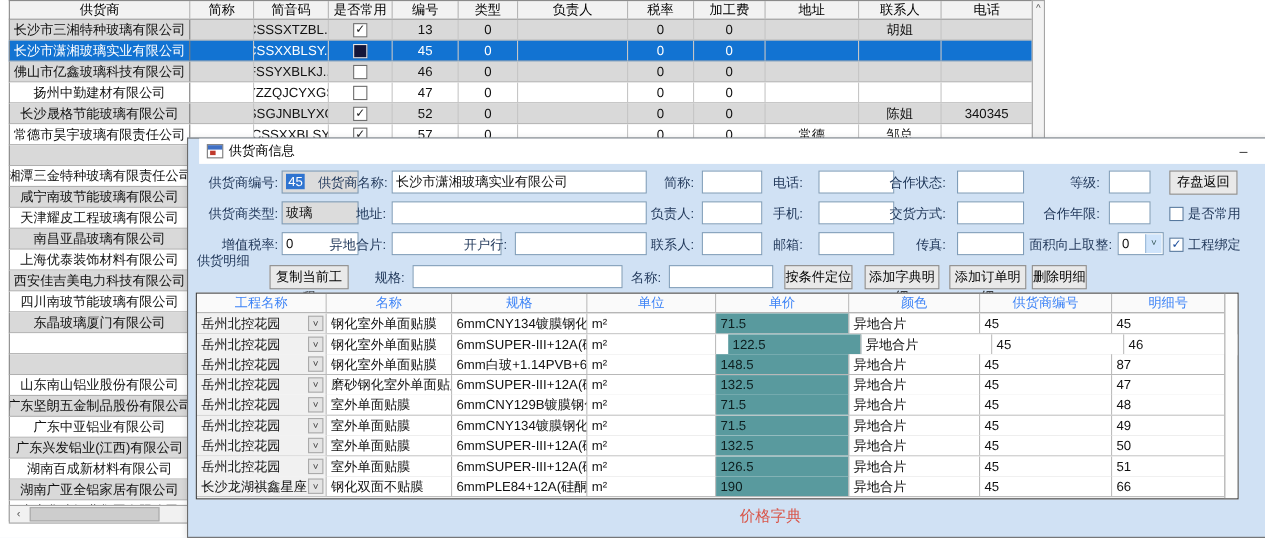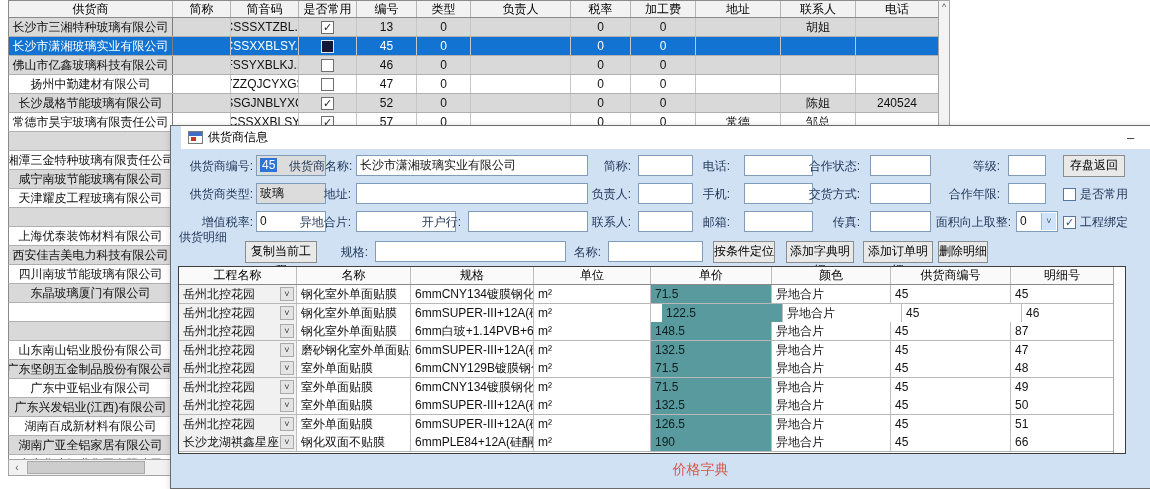--- a/index.html
+++ b/index.html
@@ -41,21 +41,21 @@
   .dcbwrap { position:absolute; display:flex; align-items:center; gap:4px; color:#233a5c; }
   .dcb { width:13px; height:13px; background:#fff; border:1px solid #56789e; display:flex; align-items:center; justify-content:center; font-size:11px; line-height:11px; color:#1e4f9c; }
   .combo { position:absolute; height:21px; background:#fff; border:1px solid #7f9db9; padding:1px 3px; line-height:17px; }
   .combo .carr { position:absolute; right:1px; top:1px; bottom:1px; width:15px; background:#cfe4fb; border-left:1px solid #9ab8d8; display:flex; align-items:center; justify-content:center; font-size:9px; color:#355; }
 
   .seclabel { position:absolute; color:#233a5c; }
 
   
   .dgrid { position:absolute; left:7px; top:117px; width:948px; height:188px; background:#fff; border:1px solid #3e3e3e; overflow:hidden; }
   .ghead { position:absolute; left:0; top:0; height:18px; display:flex; background:#fafafa; border-bottom:1px solid #8a8a8a; }
-  .ghcell { height:100%; border-right:1px solid #bdbdbd; display:flex; align-items:center; justify-content:center; color:#000000; overflow:hidden; white-space:nowrap; }
+  .ghcell { height:100%; border-right:1px solid #bdbdbd; display:flex; align-items:center; justify-content:center; color:#3b82f6; overflow:hidden; white-space:nowrap; }
   .grow { position:absolute; left:0; height:19px; display:flex; border-bottom:1px solid #b8b8b8; background:#fff; }
   .gcell { height:100%; border-right:1px solid #bdbdbd; padding:0 4px; line-height:18px; overflow:hidden; white-space:nowrap; }
   .gcell.projcell { background:#f1f1f1; position:relative; padding-right:18px; }
   .gcell.projcell .parr { position:absolute; right:2px; top:2px; bottom:2px; width:14px; background:#e4e4e4; border:1px solid #aaa; font-size:9px; color:#333; display:flex; align-items:center; justify-content:center; }
   .gcell.price { background:#599a9e; color:#0d1f20; }
   .gvscroll { position:absolute; right:0; top:0; width:12px; height:100%; background:#fdfdfd; border-left:1px solid #a9a9a9; }
   .gfooter { position:absolute; left:0; right:0; top:312px; text-align:center; color:#d9564a; font-size:14px; }
 
   
   .art-blue { position:absolute; left:1137px; top:402px; width:13px; height:27px; background:linear-gradient(#cfe6fb,#7fb2e8); border:1px solid #5a8fc0; z-index:5; }
@@ -152,21 +152,21 @@
         <div class="bcell" style="width: 58px;">
           <div class="cb">✓</div>
         </div>
         <div class="bcell" style="width: 60px;">52</div>
         <div class="bcell" style="width: 54px;">0</div>
         <div class="bcell" style="width: 100px;"></div>
         <div class="bcell" style="width: 60px;">0</div>
         <div class="bcell" style="width: 65px;">0</div>
         <div class="bcell" style="width: 85px;"></div>
         <div class="bcell" style="width: 75px;">陈姐</div>
-        <div class="bcell" style="width: 83px;">240524</div>
+        <div class="bcell" style="width: 83px;">340345</div>
       </div>
       <div class="bgrow" style="top: 113px;">
         <div class="bcell namecol" style="width: 164px;">常德市昊宇玻璃有限责任公司</div>
         <div class="bcell" style="width: 58px;"></div>
         <div class="bcell" style="width: 68px;">CSSXXBLSY</div>
         <div class="bcell" style="width: 58px;">
           <div class="cb">✓</div>
         </div>
         <div class="bcell" style="width: 60px;">57</div>
         <div class="bcell" style="width: 54px;">0</div>
@@ -186,20 +186,21 @@
       </div>
       <div class="bgrow alt" style="top: 170px;">
         <div class="bcell namecol" style="width: 164px;">咸宁南玻节能玻璃有限公司</div>
         <div class="bcell" style="width: 766px;"></div>
       </div>
       <div class="bgrow" style="top: 189px;">
         <div class="bcell namecol" style="width: 164px;">天津耀皮工程玻璃有限公司</div>
         <div class="bcell" style="width: 766px;"></div>
       </div>
       <div class="bgrow alt" style="top: 208px;">
+        <div class="bcell namecol" style="width: 164px;">南昌亚晶玻璃有限公司</div>
         <div class="bcell" style="width: 766px;"></div>
       </div>
       <div class="bgrow" style="top: 227px;">
         <div class="bcell namecol" style="width: 164px;">上海优泰装饰材料有限公司</div>
         <div class="bcell" style="width: 766px;"></div>
       </div>
       <div class="bgrow alt" style="top: 246px;">
         <div class="bcell namecol" style="width: 164px;">西安佳吉美电力科技有限公司</div>
         <div class="bcell" style="width: 766px;"></div>
       </div>

